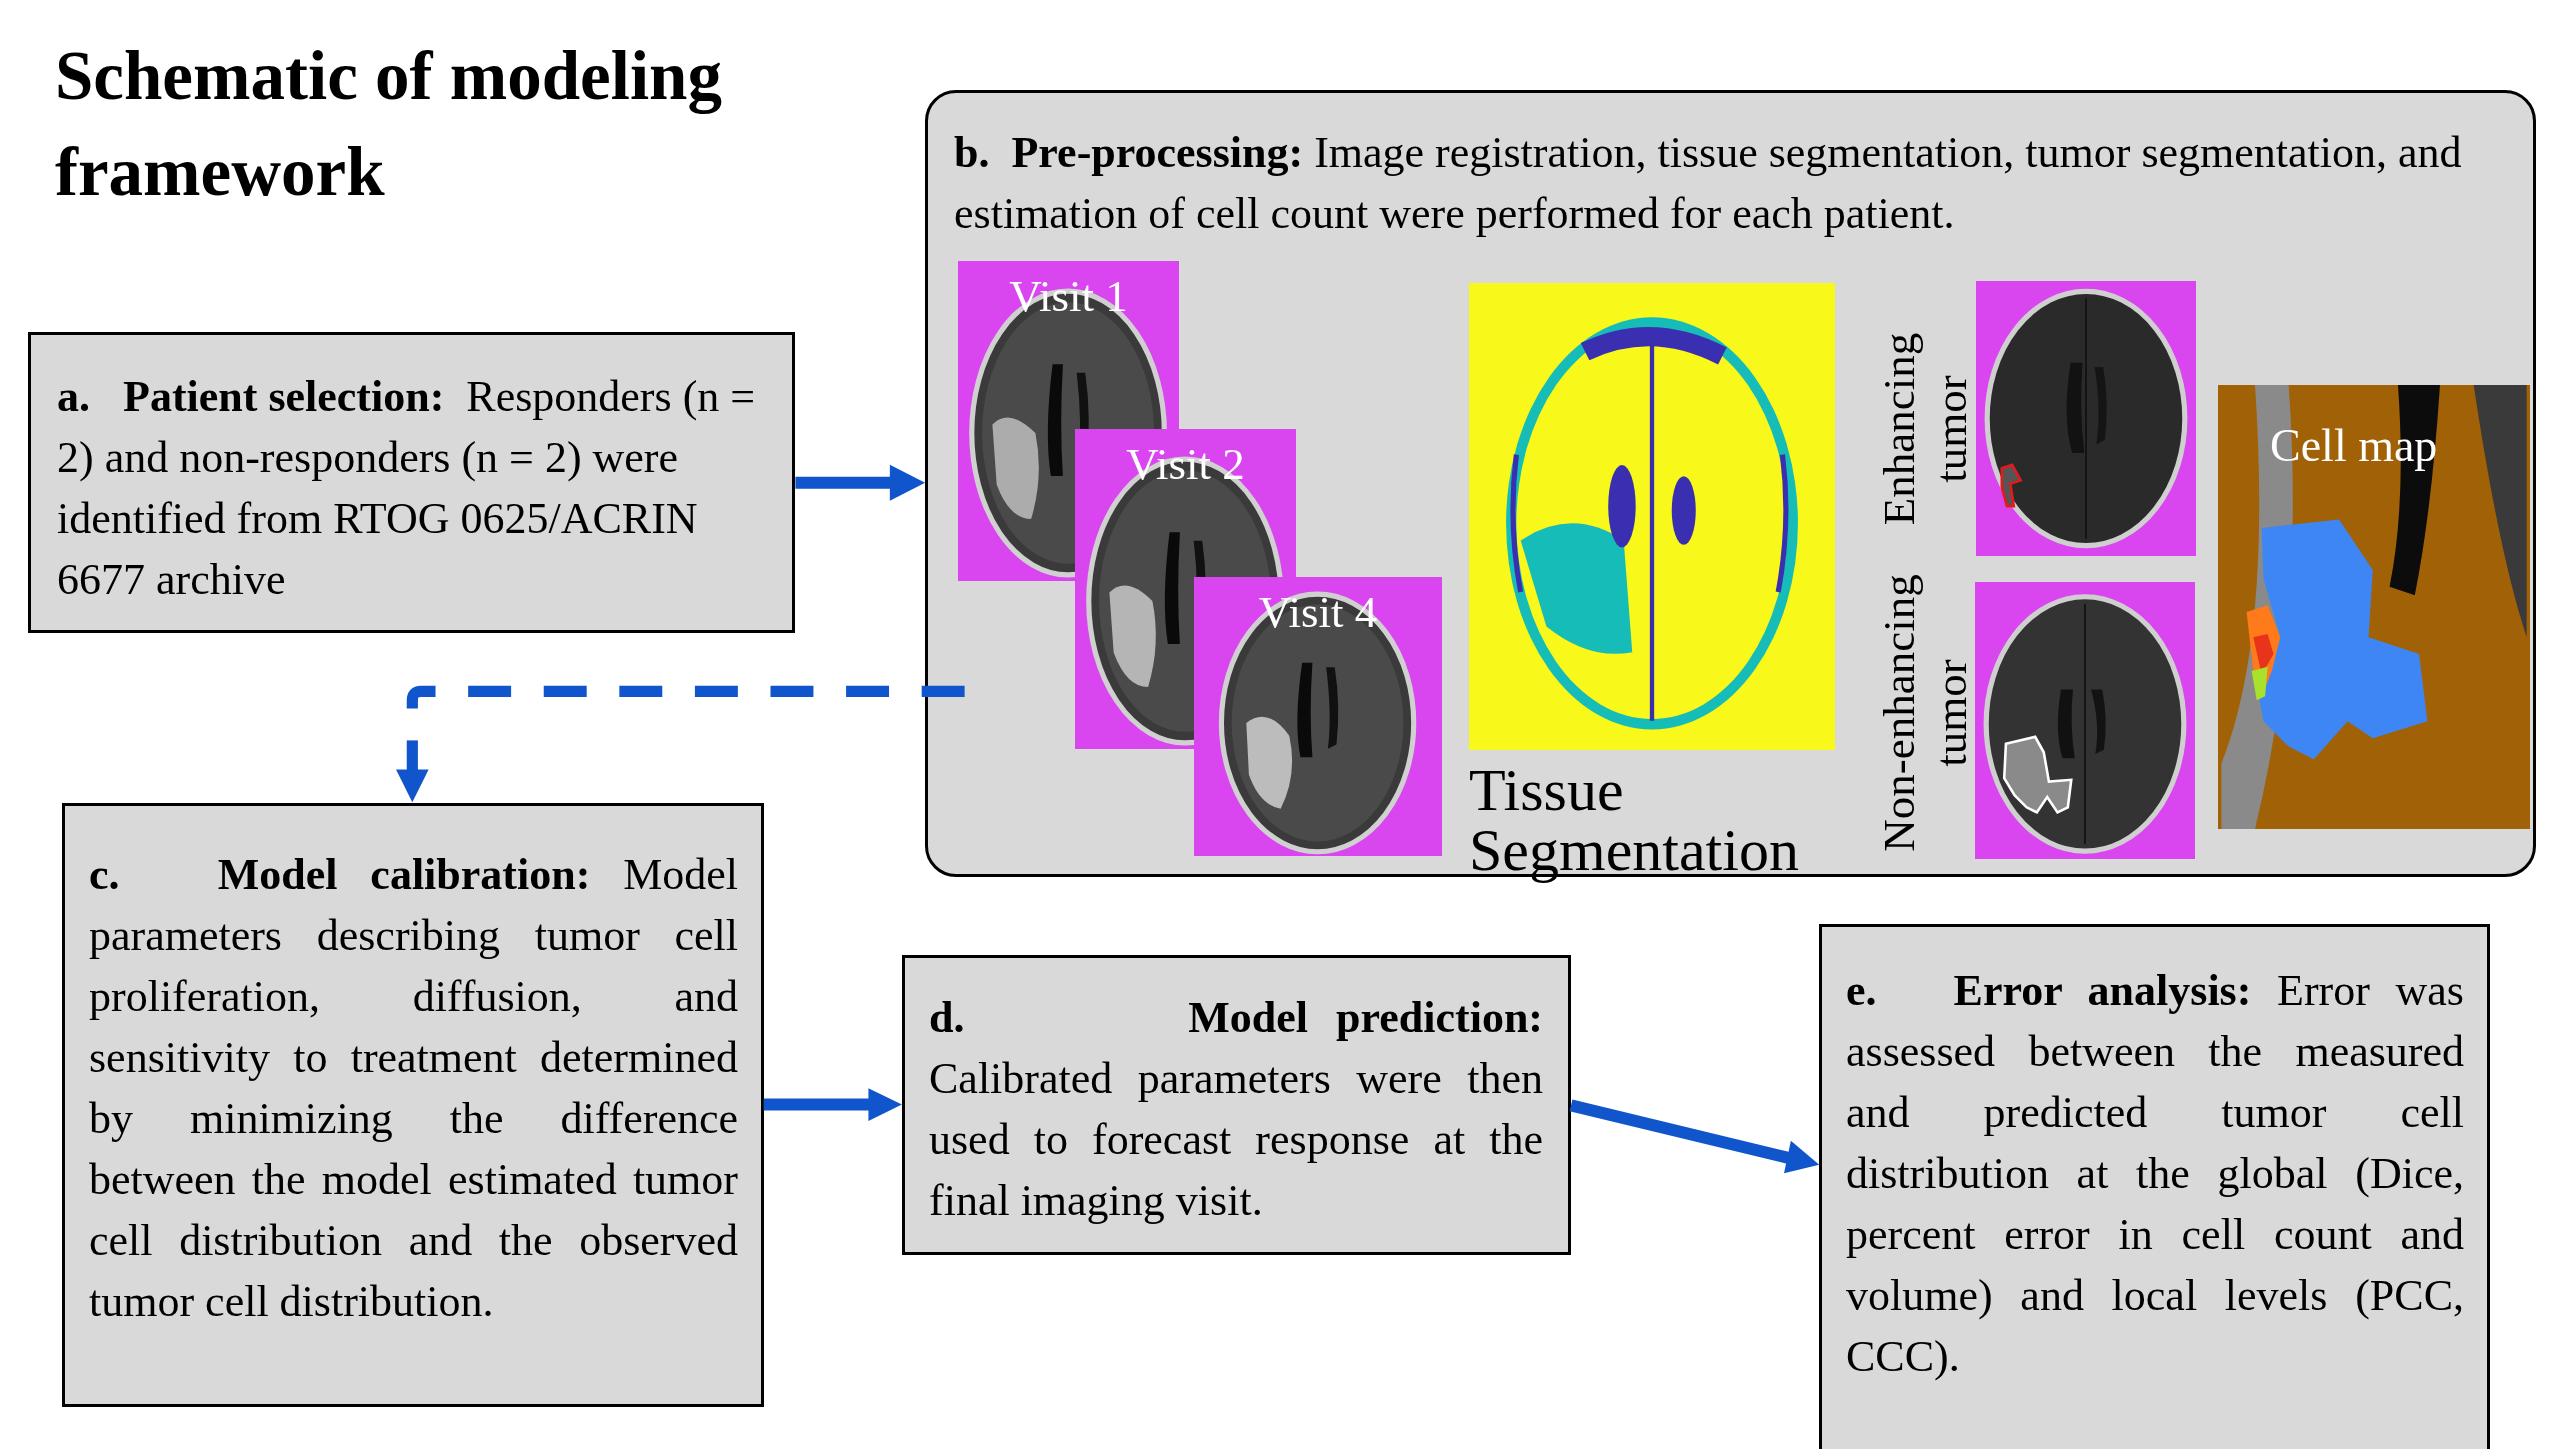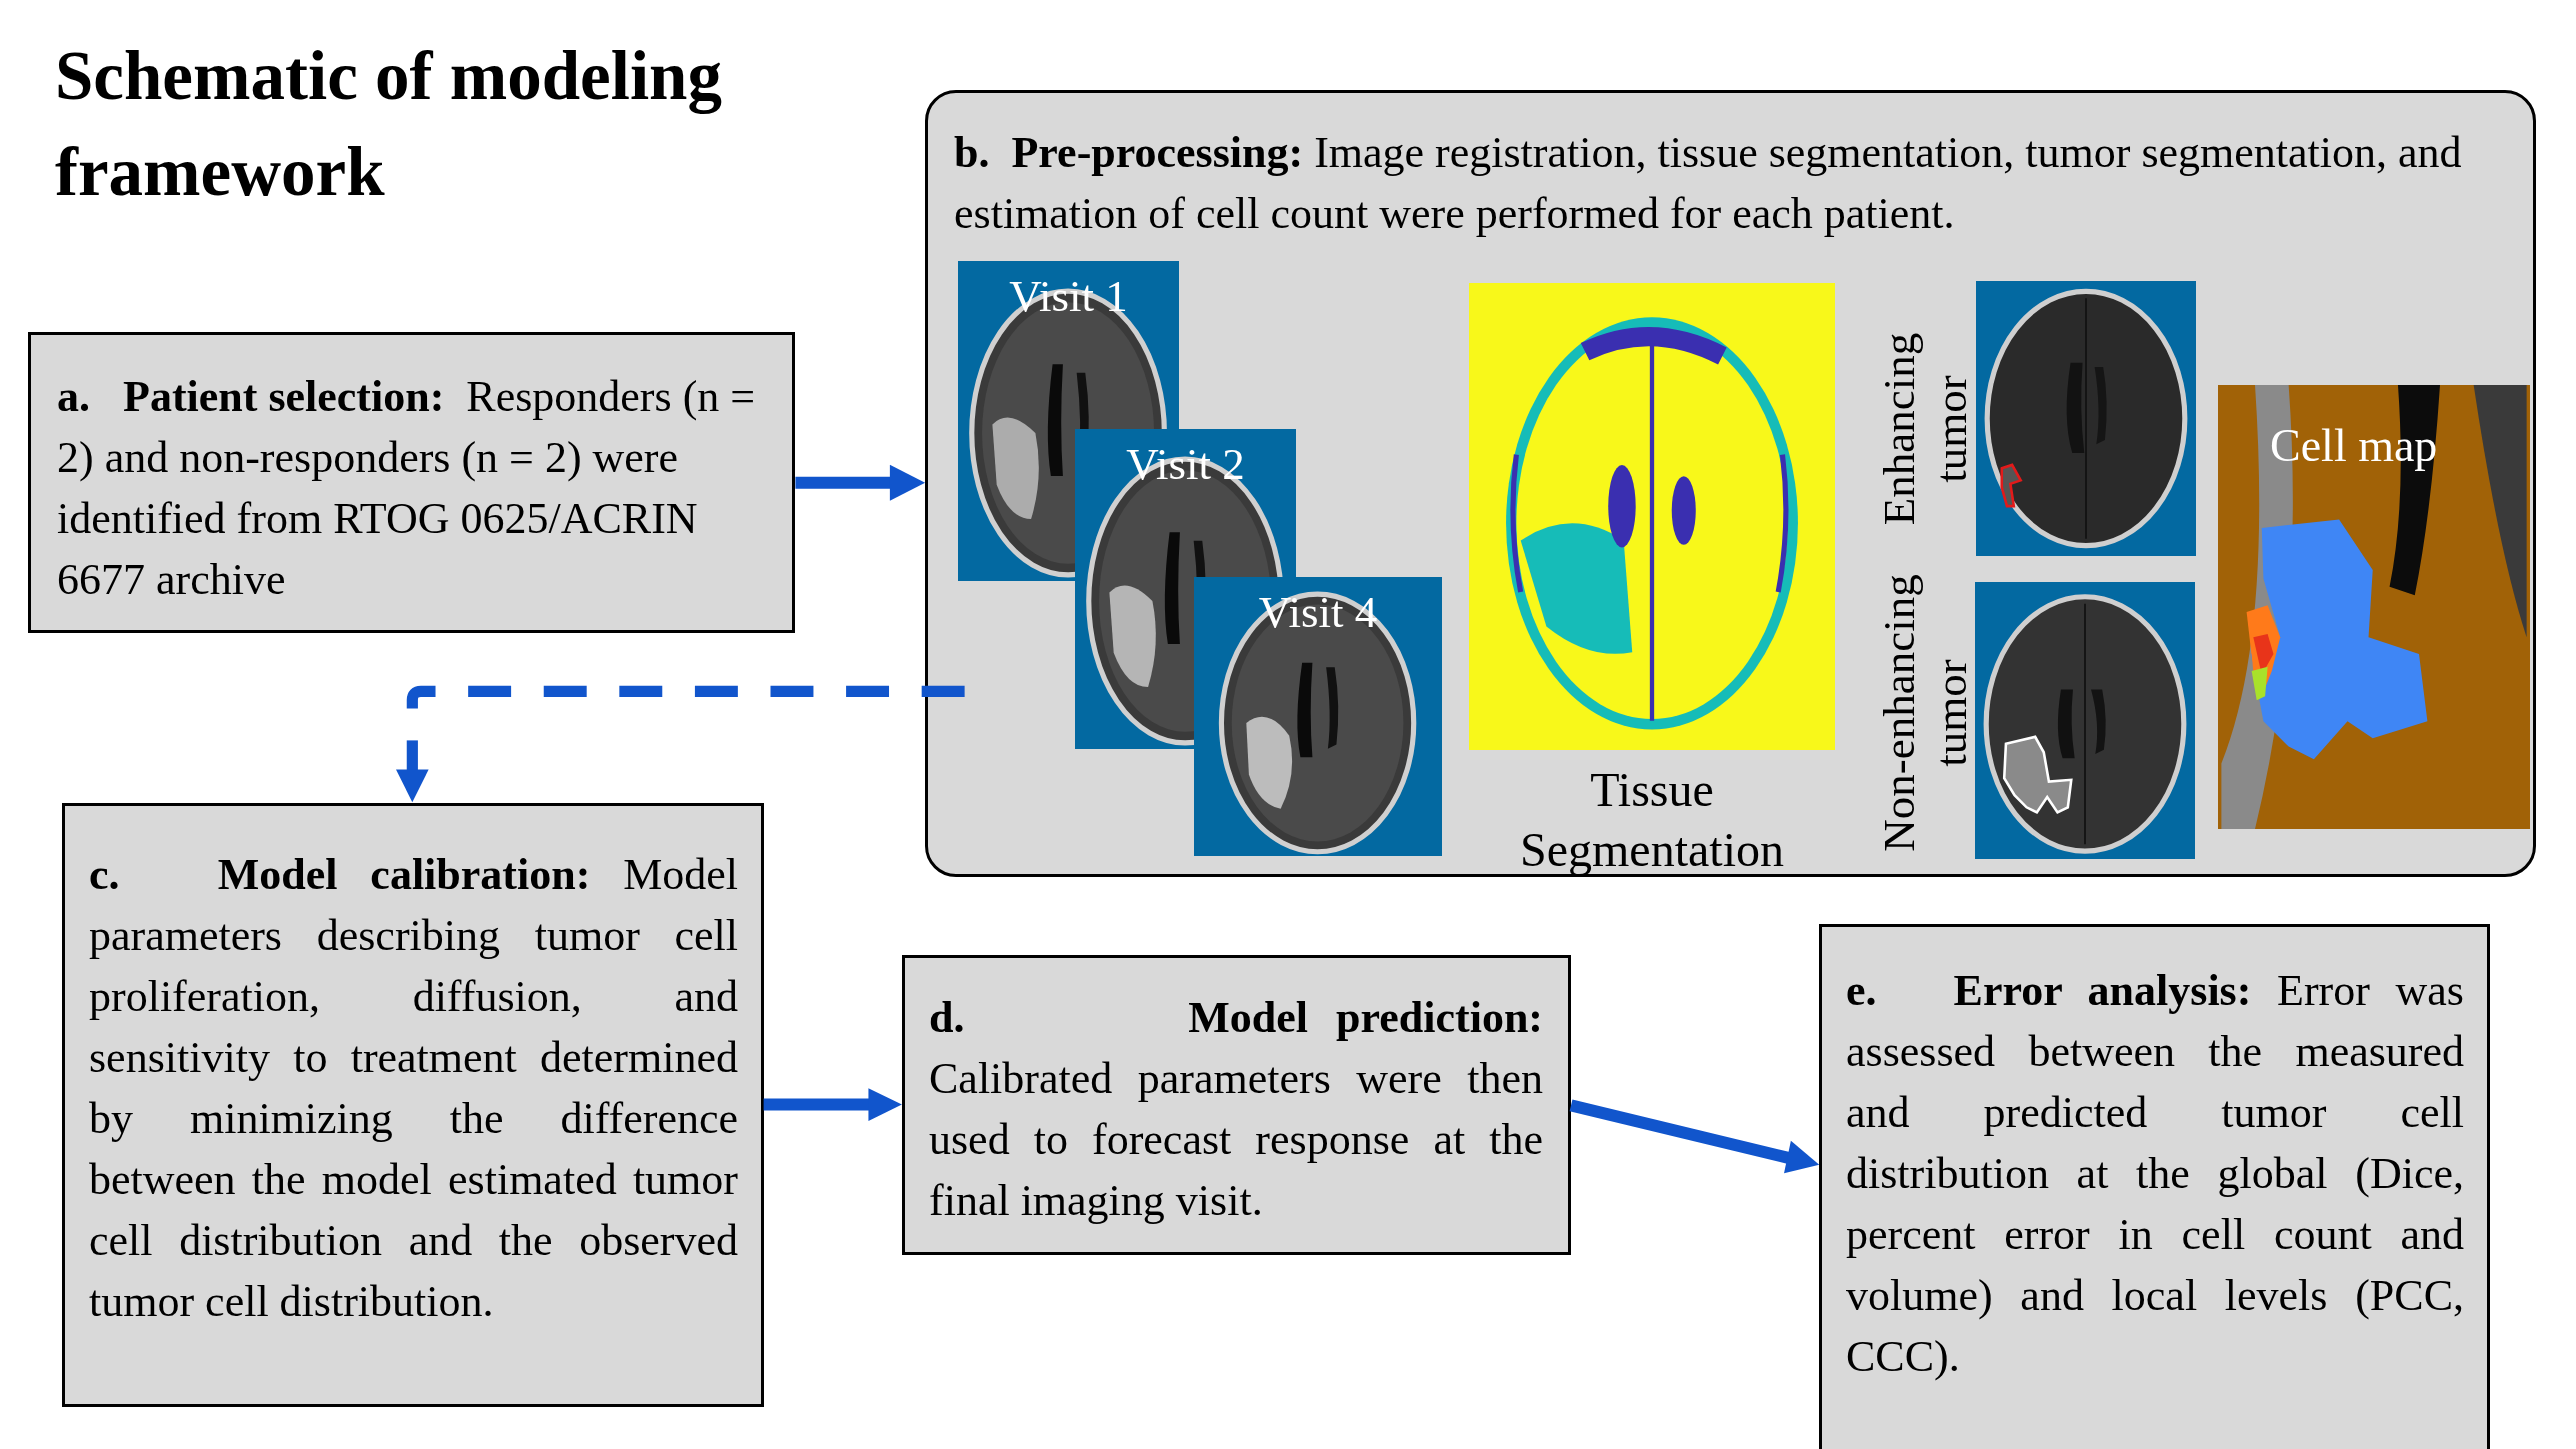--- a/index.html
+++ b/index.html
@@ -4,21 +4,21 @@
 <style>
   html, body { margin:0; padding:0; background:#ffffff; }
   body { width:2576px; height:1449px; position:relative; overflow:hidden;
          font-family:"Liberation Serif", "DejaVu Serif", serif; color:#000; }
   .abs { position:absolute; }
   .title { left:55px; top:27.5px; width:773px; font-size:69px; font-weight:bold; line-height:96px; }
   .box { position:absolute; background:#d9d9d9; border:3.4px solid #000; box-sizing:border-box; }
   .boxtext { position:absolute; font-size:44px; line-height:61px; }
   .just { text-align:justify; text-align-last:left; }
   .lbl { font-weight:bold; }
-  .mri { position:absolute; background:#0369a1; overflow:hidden; }
+  .mri { position:absolute; background:#d946ef; overflow:hidden; }
   .mri svg { position:absolute; left:0; top:0; width:100%; height:100%; }
   .mri-label { position:absolute; left:0; right:0; top:8.6px; text-align:center; color:#fff; font-size:45px; }
   .rot { position:absolute; transform-origin:left top; transform:rotate(-90deg); white-space:nowrap; font-size:45px; line-height:52px; text-align:center; }
   svg.overlay { position:absolute; left:0; top:0; width:2576px; height:1449px; pointer-events:none; }
 </style>
 </head>
 <body>
 
 <div class="abs title">Schematic of modeling framework</div>
 
@@ -75,21 +75,21 @@
     <ellipse cx="213" cy="280" rx="158" ry="228" fill="#f8f81a"></ellipse>
     <path d="M130 70 Q213 30 300 75 L290 95 Q213 55 140 90 Z" fill="#3a2fb0"></path>
     <path d="M60 300 Q120 260 180 300 L190 430 Q140 440 90 400 Z" fill="#16bcb8"></path>
     <ellipse cx="178" cy="260" rx="16" ry="48" fill="#3a2fb0"></ellipse>
     <ellipse cx="250" cy="265" rx="14" ry="40" fill="#3a2fb0"></ellipse>
     <line x1="213" y1="70" x2="213" y2="510" stroke="#3a2fb0" stroke-width="5"></line>
     <path d="M55 200 Q45 280 60 360" stroke="#3a2fb0" stroke-width="6" fill="none"></path>
     <path d="M365 200 Q375 280 360 360" stroke="#3a2fb0" stroke-width="6" fill="none"></path>
   </svg>
 </div>
-<div class="abs" style="left:1469px; top:760px; width:366px; text-align:center; font-size:48px; line-height:60px;">
+<div class="abs" style="left:1469px; top:760px; width:366px; font-size:60px; line-height:60px;">
   <div>Tissue</div>
   <div>Segmentation</div>
 </div>
 
 <div class="rot" style="left:1873px; top:558px; width:258px;">
   <div>Enhancing</div>
   <div>tumor</div>
 </div>
 <div class="rot" style="left:1873px; top:872px; width:318px;">
   <div>Non-enhancing</div>

